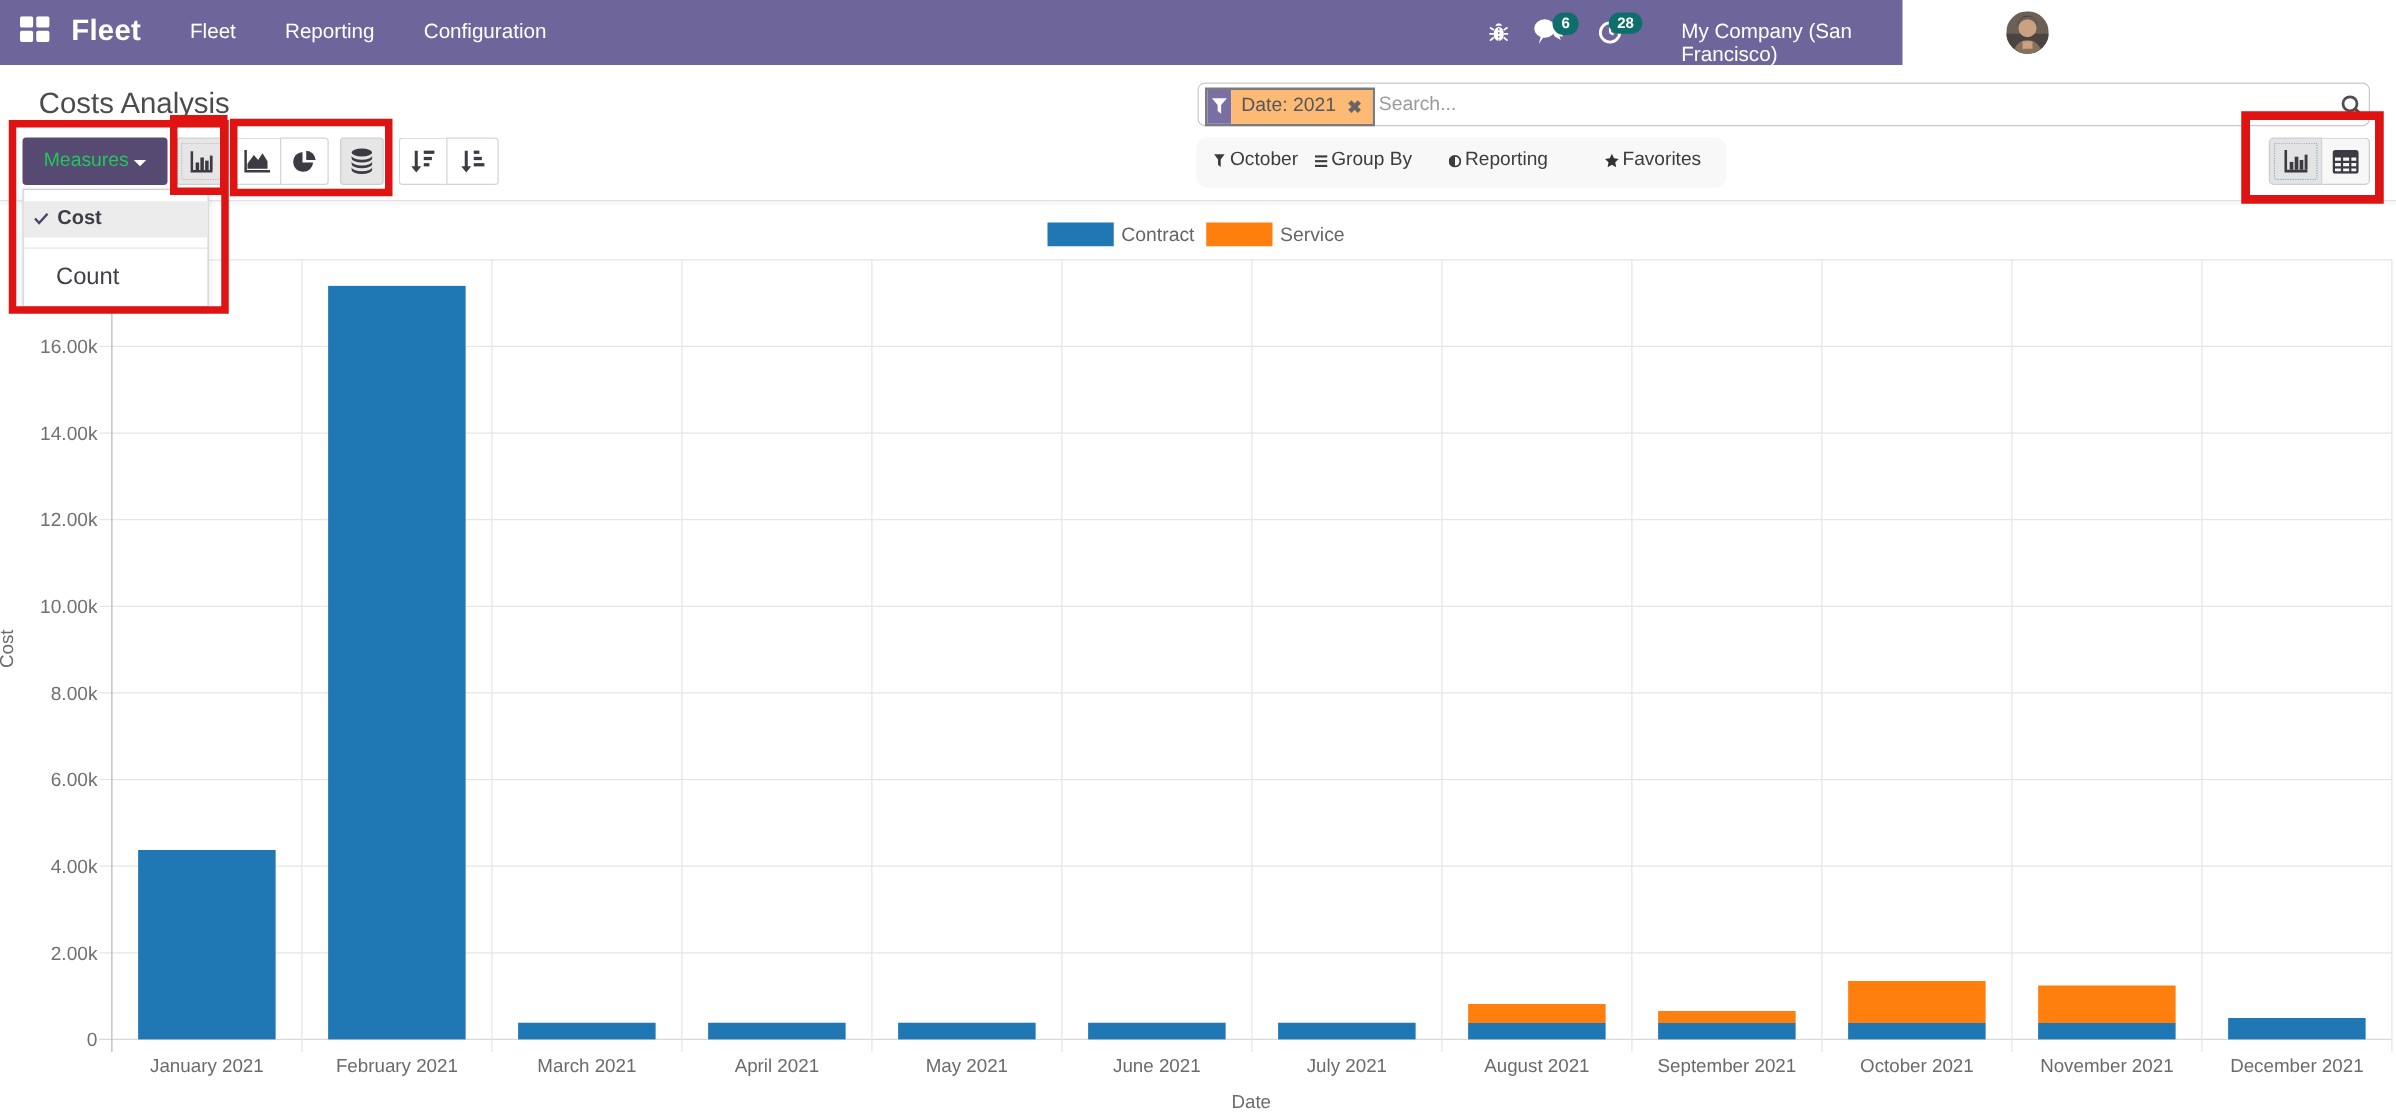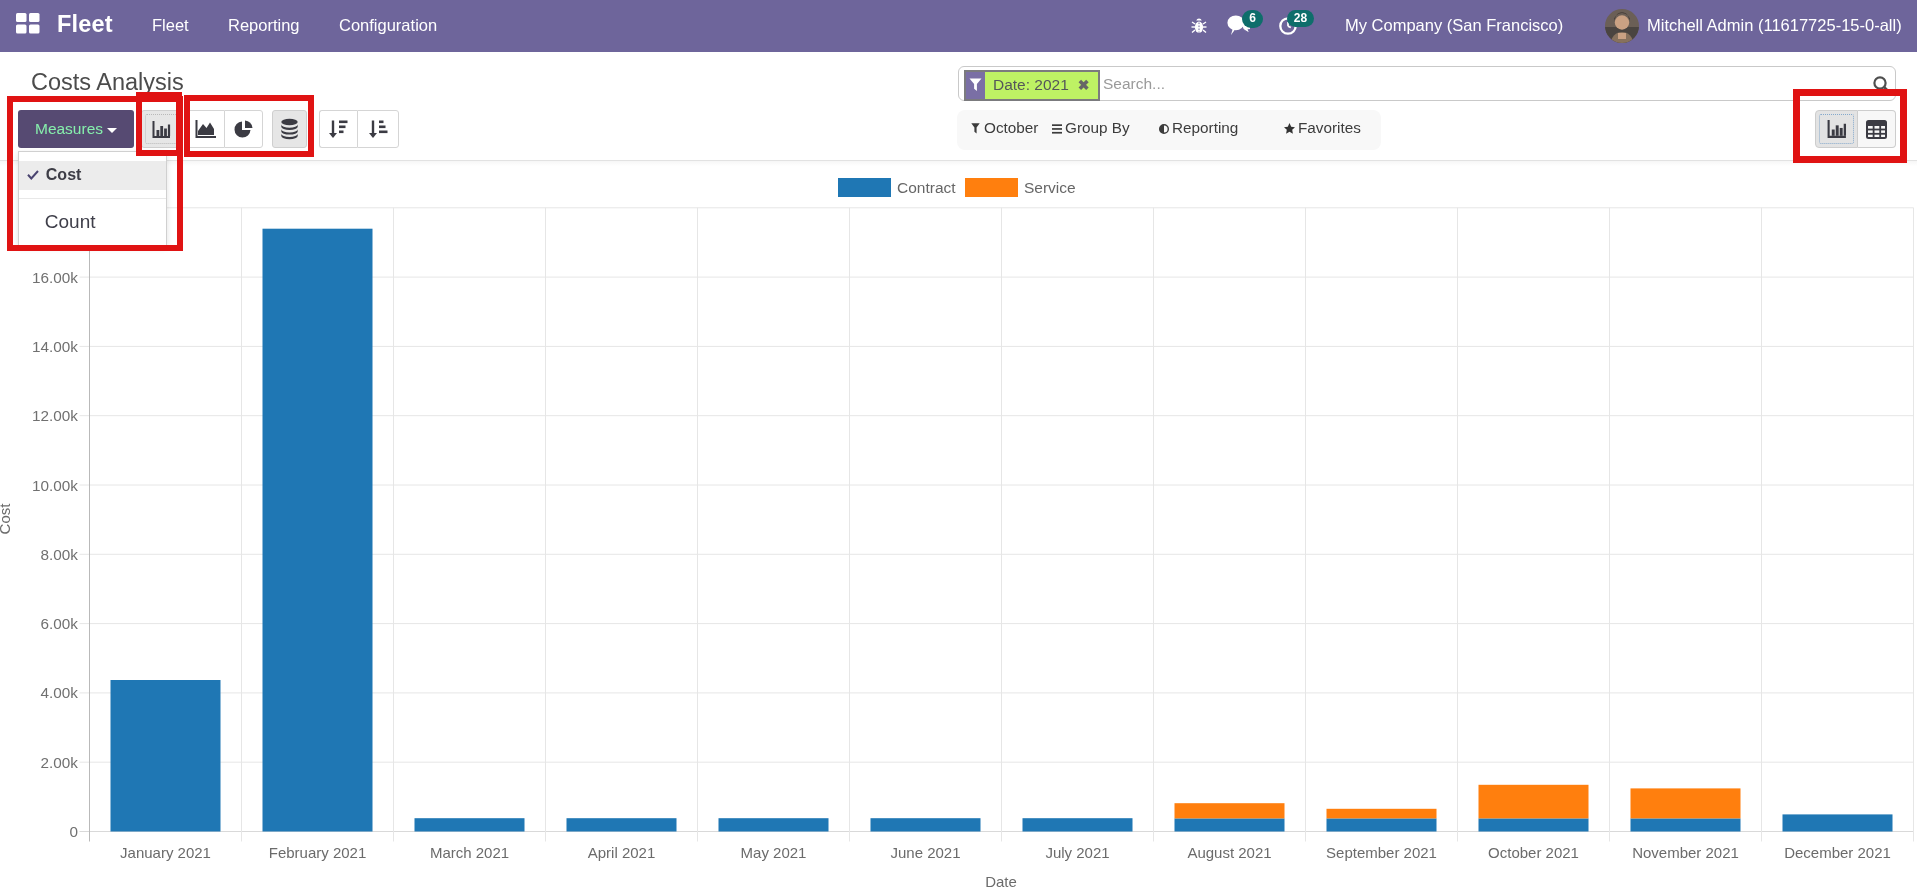--- a/index.html
+++ b/index.html
@@ -1,57 +1,57 @@
 <!DOCTYPE html>
 <html><head>
 <meta charset="utf-8">
 <style>
   * { margin:0; padding:0; box-sizing:border-box; }
   html,body { width:1917px; height:895px; overflow:hidden; background:#fff;
     font-family:"Liberation Sans", sans-serif; position:relative; }
   .abs { position:absolute; }
   
-  #navbar { position:absolute; left:0; top:0; width:1917px; height:52px; background:#6e659b; }
+  #navbar { position:absolute; left:0; top:0; width:1522px; height:52px; background:#6e659b; }
   #navbar .brand { position:absolute; left:57px; top:11px; font-size:23.5px; font-weight:bold; color:#fff; letter-spacing:0.2px;}
   #navbar .menuitem { position:absolute; top:15.5px; font-size:16.5px; color:#fff; }
   #navbar .rtext { position:absolute; top:15.5px; font-size:16.5px; color:#fff; }
   .badge { position:absolute; background:#0e6e6b; color:#fff; font-size:12px; font-weight:bold;
     border-radius:9px; text-align:center; line-height:17px; }
   
   #title { position:absolute; left:17px; top:69px; font-size:23.5px; color:#4c4c4c;margin-left:14px; }
   
   #cpline { position:absolute; left:0; top:160px; width:1917px; height:1px; background:#e2e2e2; }
   #cpshadow { position:absolute; left:0; top:161px; width:1917px; height:5px;
      background:linear-gradient(to bottom, rgba(0,0,0,0.035), rgba(0,0,0,0)); }
   
   .btn { position:absolute; top:110px; height:38px; border:1px solid #d5d5d5; background:#fff;
      border-radius:3px; display:flex; align-items:center; justify-content:center; }
   .btn.gray { background:#e6e6e6; border-color:#cfcfcf; }
   #measuresBtn { position:absolute; left:18px; top:110px; width:116px; height:38px;
-     background:#564a72; border-radius:3px; color:#86efac; font-size:15.5px;
+     background:#564a72; border-radius:3px; color:#22c55e; font-size:15.5px;
      display:flex; align-items:center; justify-content:center; gap:4px; }
   #measuresBtn .caret { width:0; height:0; border-left:5px solid transparent;
      border-right:5px solid transparent; border-top:5px solid #fff; margin-top:2px; }
   
   #dropdown { position:absolute; left:17.8px; top:150.6px; width:149px; height:95px; background:#fff;
      border:1px solid #d0d0d0; box-shadow:0 2px 6px rgba(0,0,0,0.12); padding-top:9px; }
   #dropdown .item1 { height:29.5px; background:#ececec; display:flex; align-items:center; }
   #dropdown .item1 .lbl { color:#3d3d46; font-size:16px; font-weight:bold; margin-left:7px; }
   #dropdown .sep { height:1px; background:#e8e8e8; margin:8px 0 0 0; }
   #dropdown .item2 { height:45px; display:flex; align-items:center; }
   #dropdown .item2 .lbl { color:#3f3f4a; font-size:19px; margin-left:26px; }
   
   .redrect { position:absolute; border:6px solid #e01313; background:transparent; }
   
   #searchbox { position:absolute; left:958px; top:66px; width:938px; height:35px;
      border:1px solid #c9c9c9; border-radius:6px; background:#fff; }
   #facet { position:absolute; left:964px; top:69.5px; height:31px; border:2px solid #7b7b7e;
      display:flex; align-items:stretch; }
   #facet .ficon { width:19px; background:#7a6fa5; display:flex; align-items:center; justify-content:center; }
-  #facet .fval { background:#bef264; display:flex; align-items:center; padding:0 8px;
+  #facet .fval { background:#fdba74; display:flex; align-items:center; padding:0 8px;
      font-size:15.5px; color:#55565a; gap:9px;text-align:right; }
   #facet .fx { color:#666; font-weight:bold; font-size:14px; }
   #searchph { position:absolute; left:1103px; top:75px; font-size:15.5px; color:#9a9a9a; }
   #fstrip { position:absolute; left:957px; top:110px; width:424px; height:40px; background:#f8f8f8; border-radius:8px; }
   .fbtn { position:absolute; top:118.5px; font-size:15.3px; color:#3c3c3c; }
   
   .vbtn { position:absolute; top:110px; height:38px; border:1px solid #cdcdcd;
      display:flex; align-items:center; justify-content:center; }
   .dotted { position:absolute; inset:3px; border:1px dotted #85a9cc; border-radius:2px; }
 </style>

